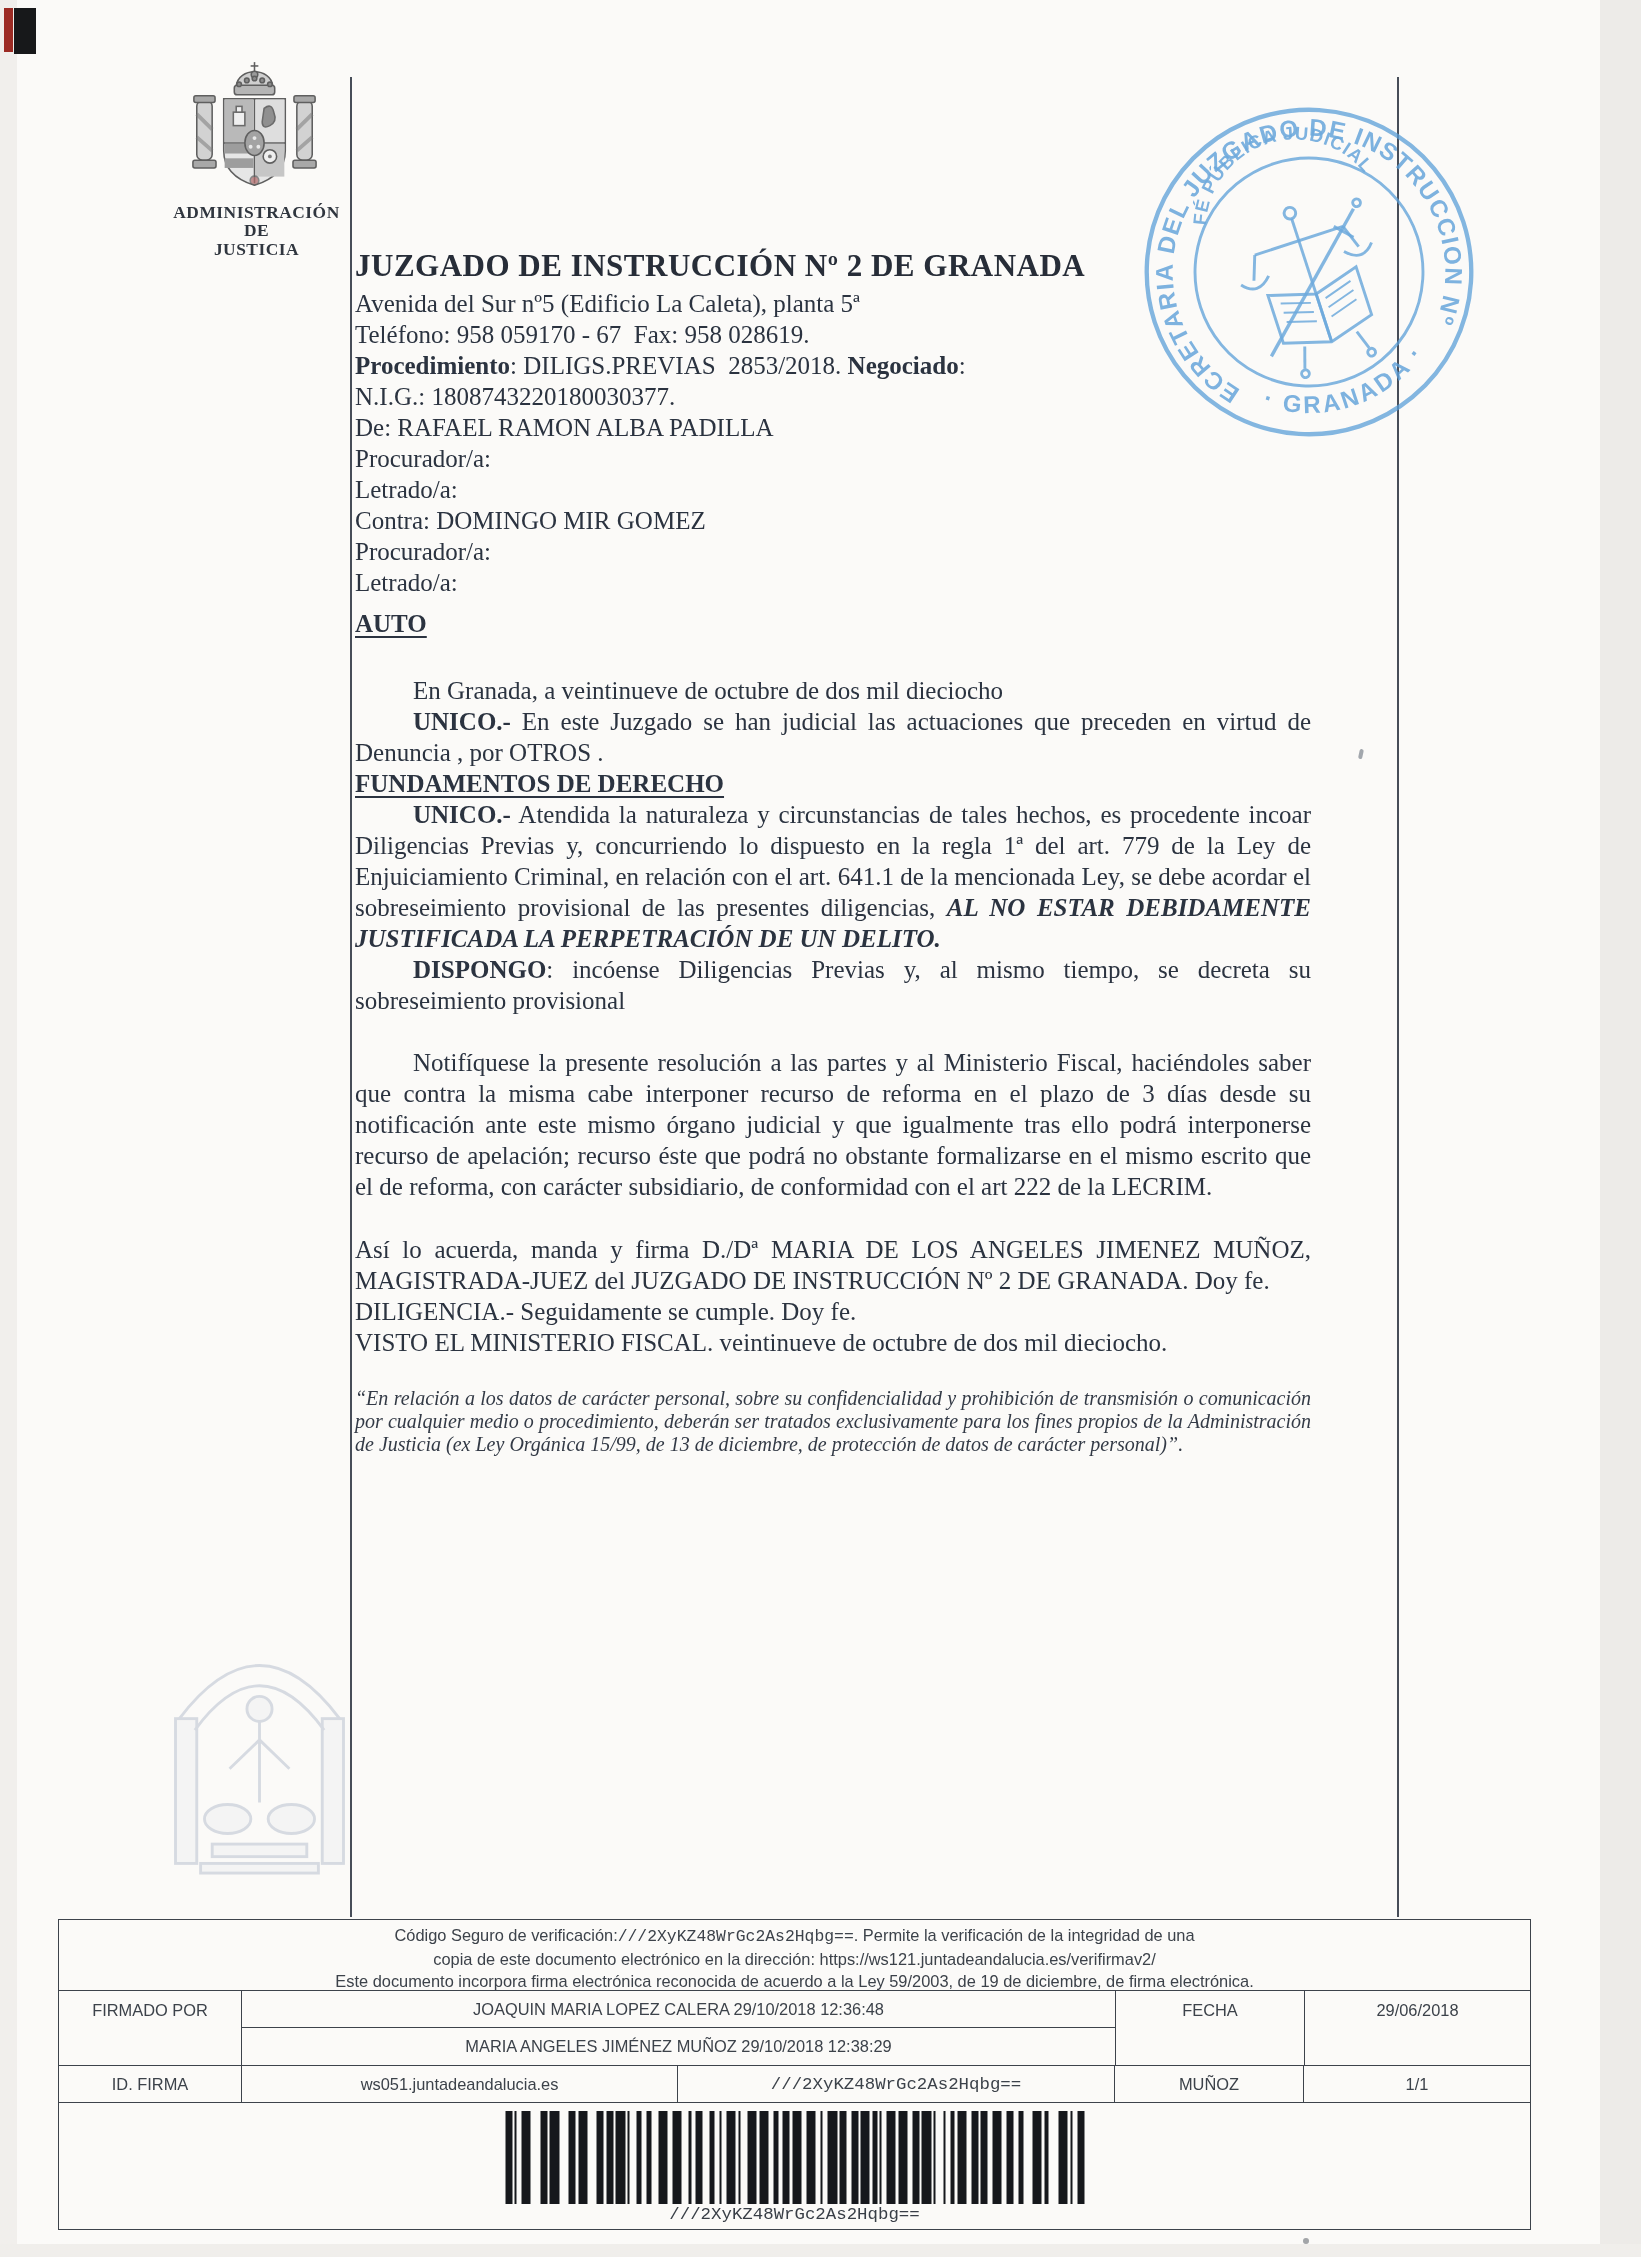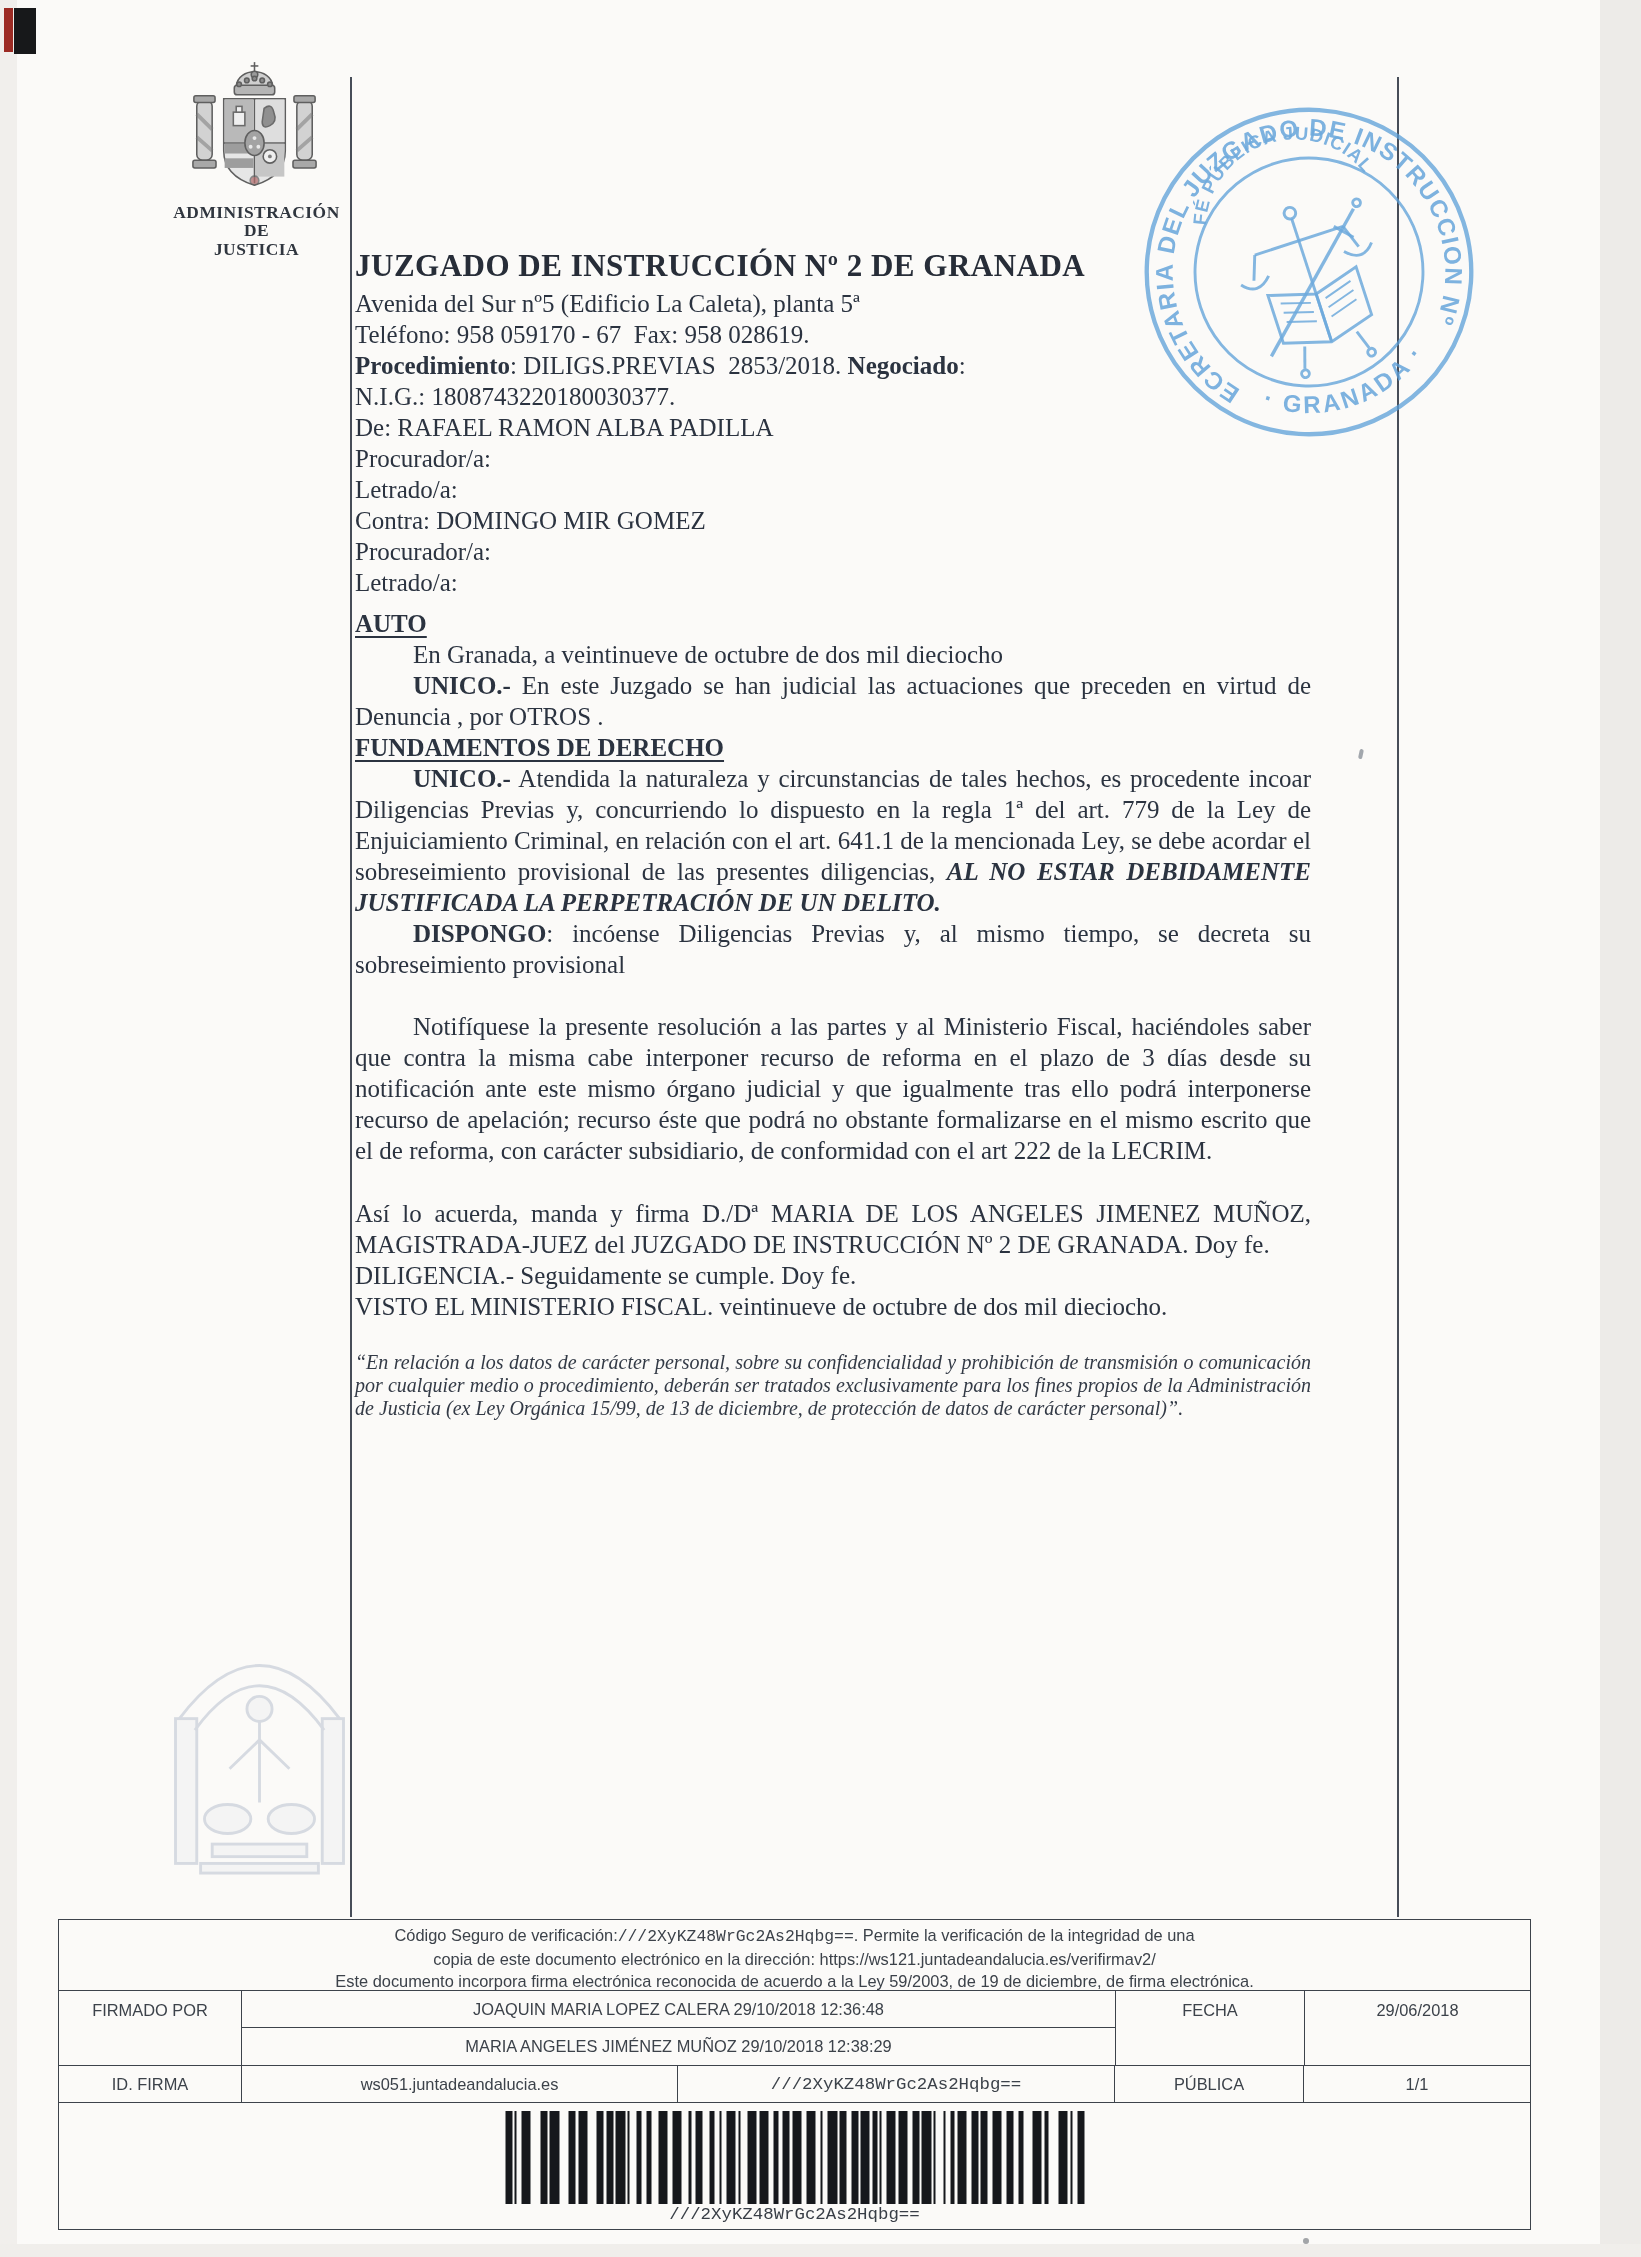--- a/index.html
+++ b/index.html
@@ -27,21 +27,21 @@
   .lh-line{white-space:pre-wrap;}
   .b{font-weight:bold;}
 
   .stamp-wrap{position:absolute;left:1139px;top:102px;width:340px;height:340px;transform:rotate(-18deg);opacity:.88;}
 
   .docbody{position:absolute;left:355px;top:608px;width:956px;font-size:25px;line-height:31px;text-align:justify;}
   .center-h{
     font-weight:bold;
   }
   .center-h span{text-decoration:underline;text-decoration-thickness:1.9px;text-underline-offset:3.9px;}
-  .indent{text-indent:58px;}
+  .indent{text-indent:58px;margin-top:36px;}
   .p-notify{margin-top:31px;}
   .p-sign{margin-top:32px;}
   .bi{font-weight:bold;font-style:italic;}
   .privacy{margin-top:29px;font-style:italic;font-size:20px;line-height:23px;color:#333a46;}
 
   .watermark{position:absolute;left:162px;top:1595px;opacity:.35;}
 
   .speck1{position:absolute;left:1359px;top:749px;width:3.9px;height:9.7px;background:#5a6270;opacity:.55;border-radius:1.9px;transform:rotate(12deg);}
   .speck2{position:absolute;left:1303px;top:2238px;width:5.8px;height:5.8px;background:#4a4f57;opacity:.5;border-radius:2.9px;}
 
@@ -236,21 +236,21 @@
         <div class="n1">JOAQUIN MARIA LOPEZ CALERA 29/10/2018 12:36:48</div>
         <div class="n2">MARIA ANGELES JIMÉNEZ MUÑOZ 29/10/2018 12:38:29</div>
       </div>
       <div class="c-flabel">FECHA</div>
       <div class="c-fval">29/06/2018</div>
     </div>
     <div class="vt-id">
       <div class="i-label">ID. FIRMA</div>
       <div class="i-host">ws051.juntadeandalucia.es</div>
       <div class="i-code mono">///2XyKZ48WrGc2As2Hqbg==</div>
-      <div class="i-plabel">PÚBLICA</div>
+      <div class="i-plabel">MUÑOZ</div>
       <div class="i-pval">1/1</div>
     </div>
     <div class="vt-bar">
       <div class="barcode">
           <i style="flex:3 0 0;background:#16181c"></i>
           <i style="flex:1 0 0;"></i>
           <i style="flex:1 0 0;background:#16181c"></i>
           <i style="flex:2 0 0;"></i>
           <i style="flex:4 0 0;background:#16181c"></i>
           <i style="flex:4 0 0;"></i>

